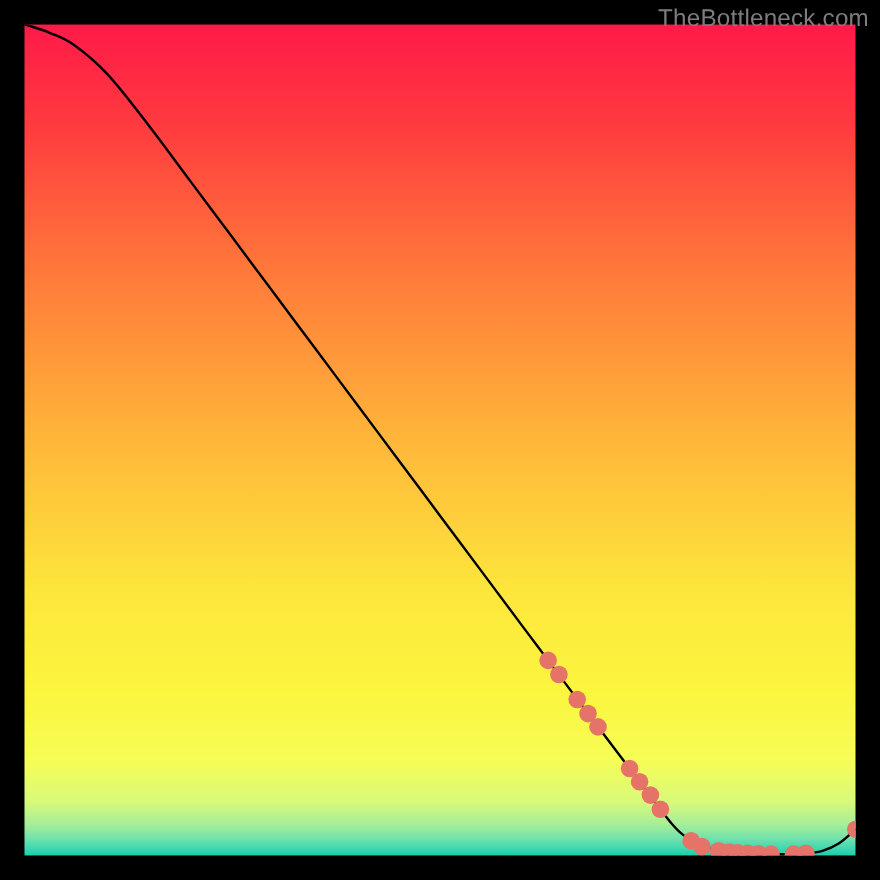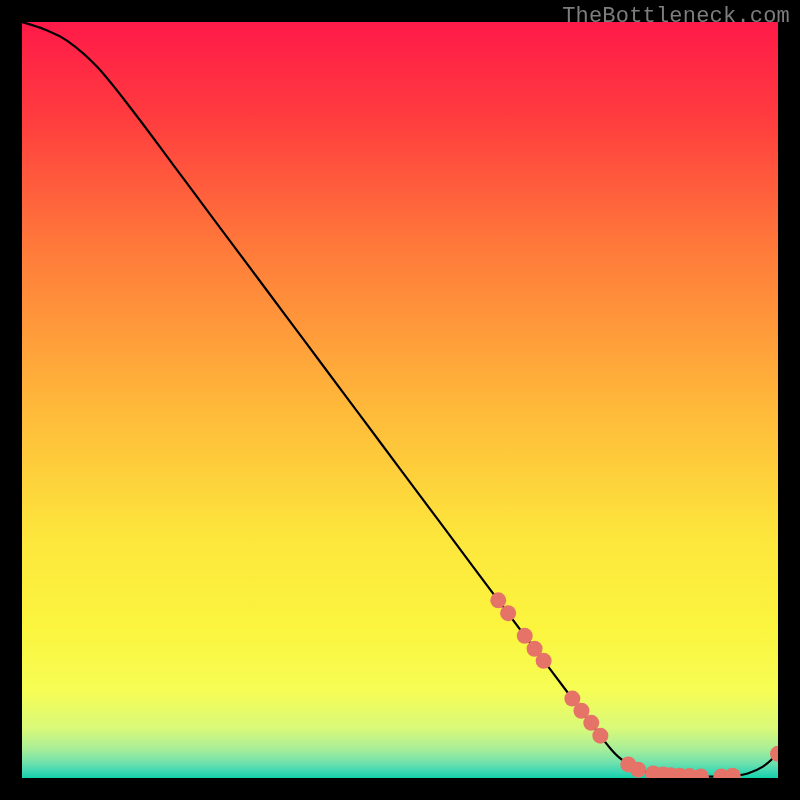--- a/index.html
+++ b/index.html
@@ -9,21 +9,20 @@
     height: 800px;
     background: #000;
     overflow: hidden;
     font-family: Arial, Helvetica, sans-serif;
   }
   .stage {
     position: relative;
     width: 800px;
     height: 684px;
     background: #000;
-    font-family: Liberation Mono, monospace;
   }
   .plot {
     position: absolute;
     left: 22px;
     top: 22px;
     width: 756px;
     height: 756px;
     overflow: hidden;
   }
   .plot svg {

